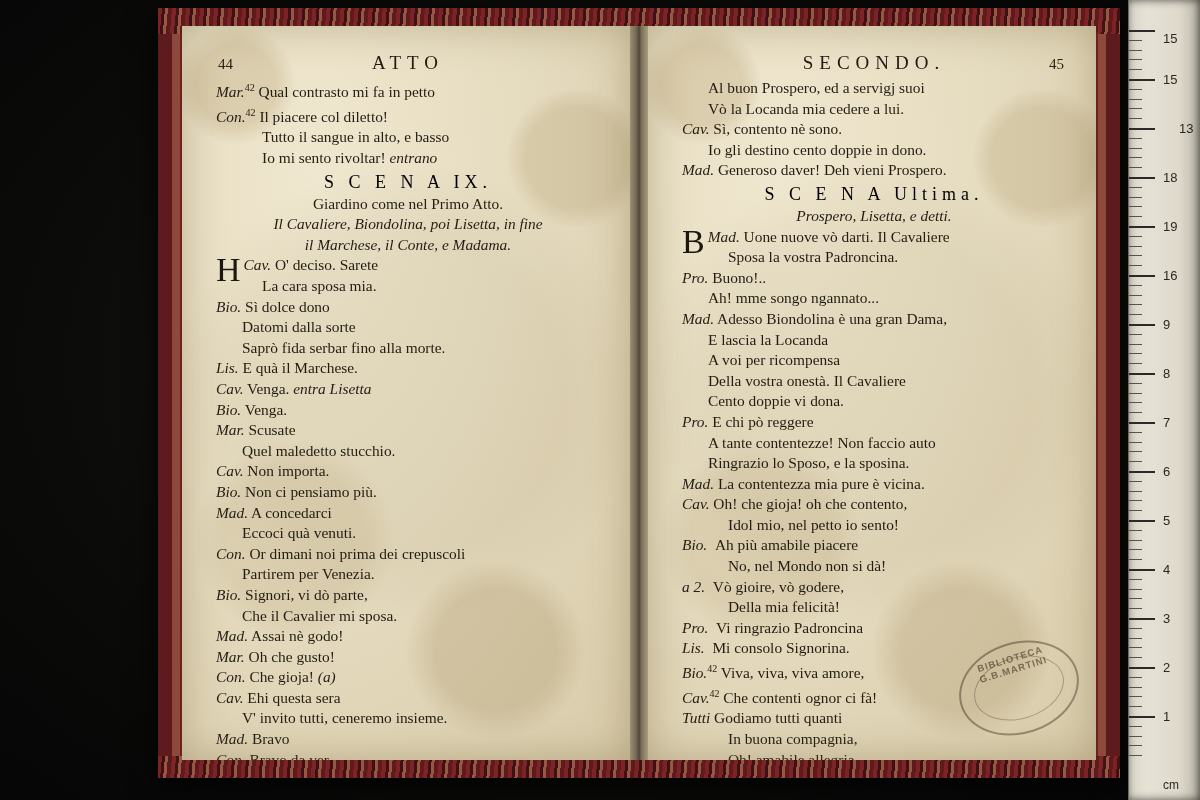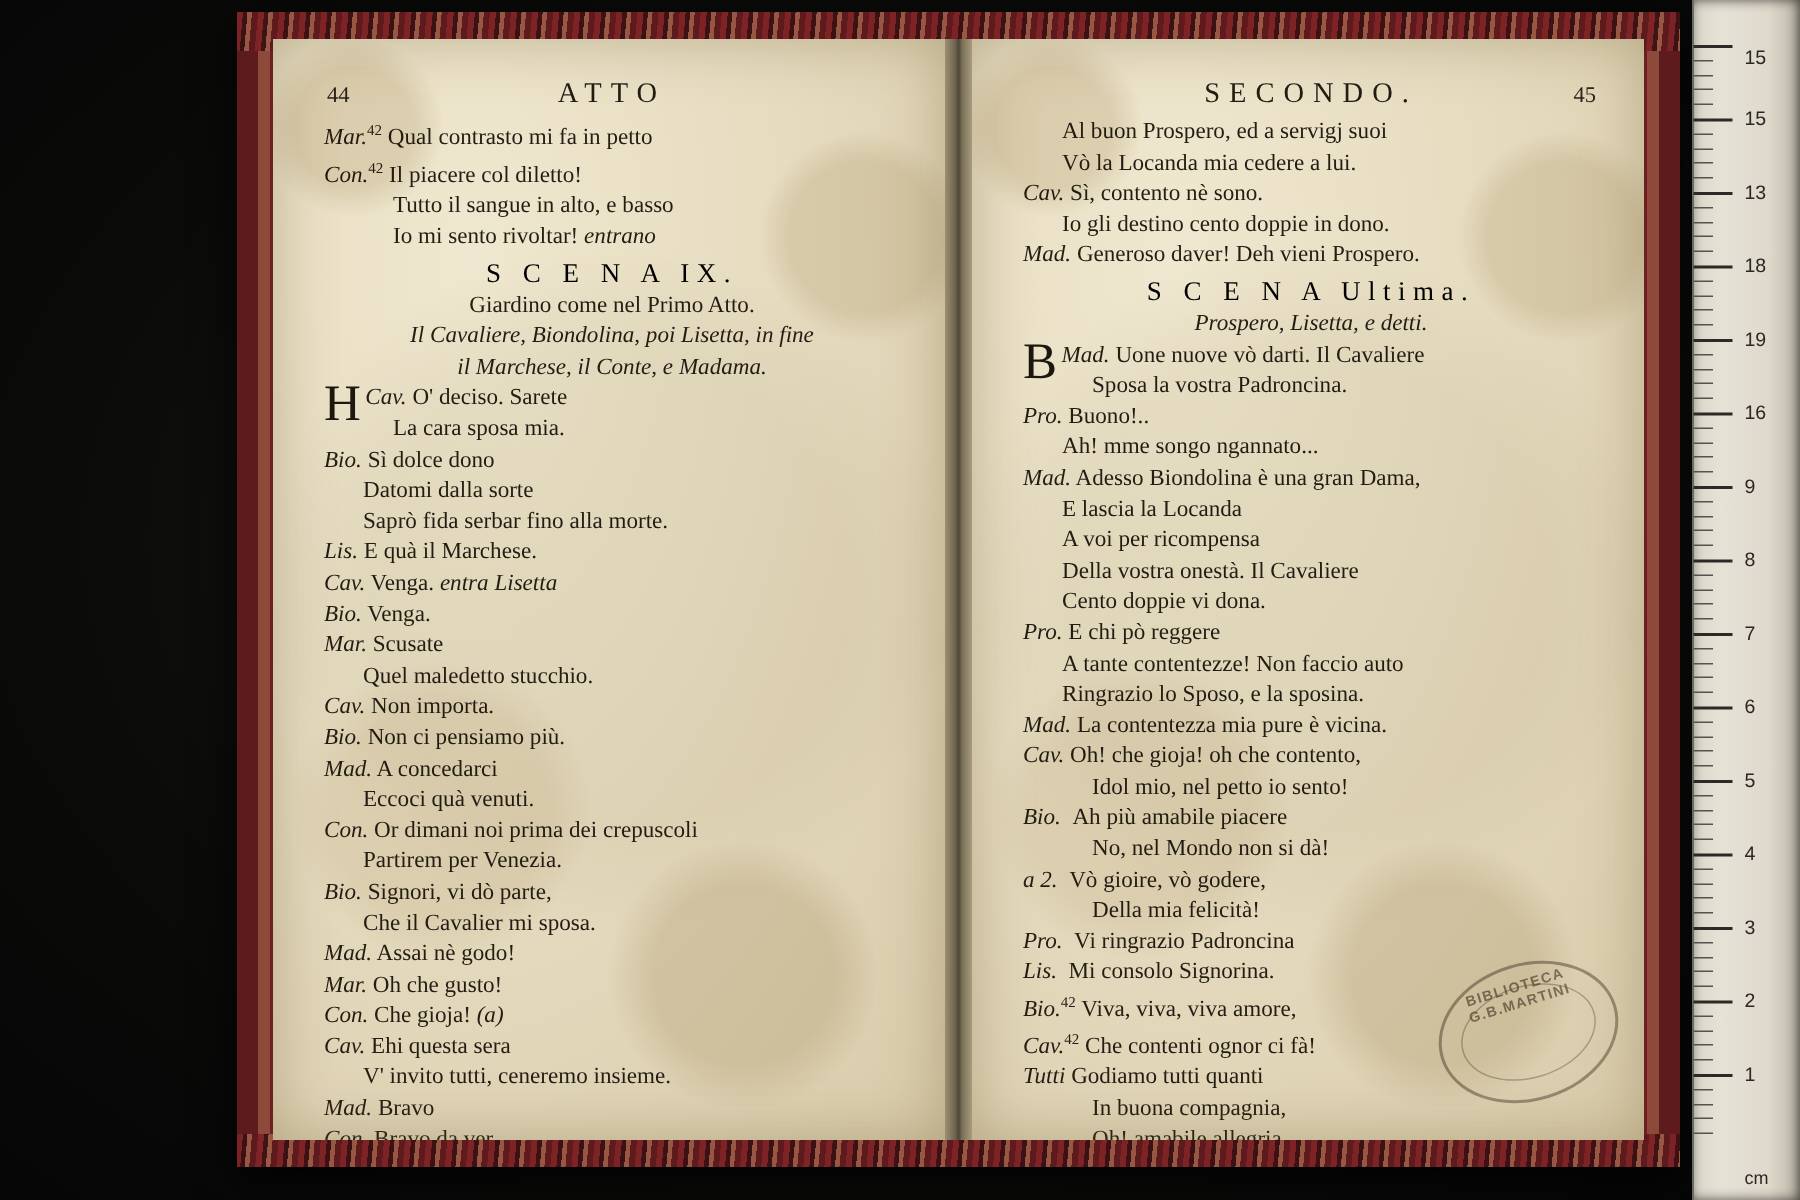--- a/index.html
+++ b/index.html
@@ -260,21 +260,21 @@
       <div class="tick minor" style="top: 49.6px;"></div>
       <div class="tick minor" style="top: 59.4px;"></div>
       <div class="tick minor" style="top: 69.2px;"></div>
       <div class="tick major" style="top: 79px;"></div>
       <div class="num" style="top: 79px;">15</div>
       <div class="tick minor" style="top: 88.8px;"></div>
       <div class="tick minor" style="top: 98.6px;"></div>
       <div class="tick minor" style="top: 108.4px;"></div>
       <div class="tick minor" style="top: 118.2px;"></div>
       <div class="tick major" style="top: 128px;"></div>
-      <div class="num" style="top: 128px;">13</div>
+      <div class="num" style="top: 128px; margin-left: 16px;">13</div>
       <div class="tick minor" style="top: 137.8px;"></div>
       <div class="tick minor" style="top: 147.6px;"></div>
       <div class="tick minor" style="top: 157.4px;"></div>
       <div class="tick minor" style="top: 167.2px;"></div>
       <div class="tick major" style="top: 177px;"></div>
       <div class="num" style="top: 177px;">18</div>
       <div class="tick minor" style="top: 186.8px;"></div>
       <div class="tick minor" style="top: 196.6px;"></div>
       <div class="tick minor" style="top: 206.4px;"></div>
       <div class="tick minor" style="top: 216.2px;"></div>

